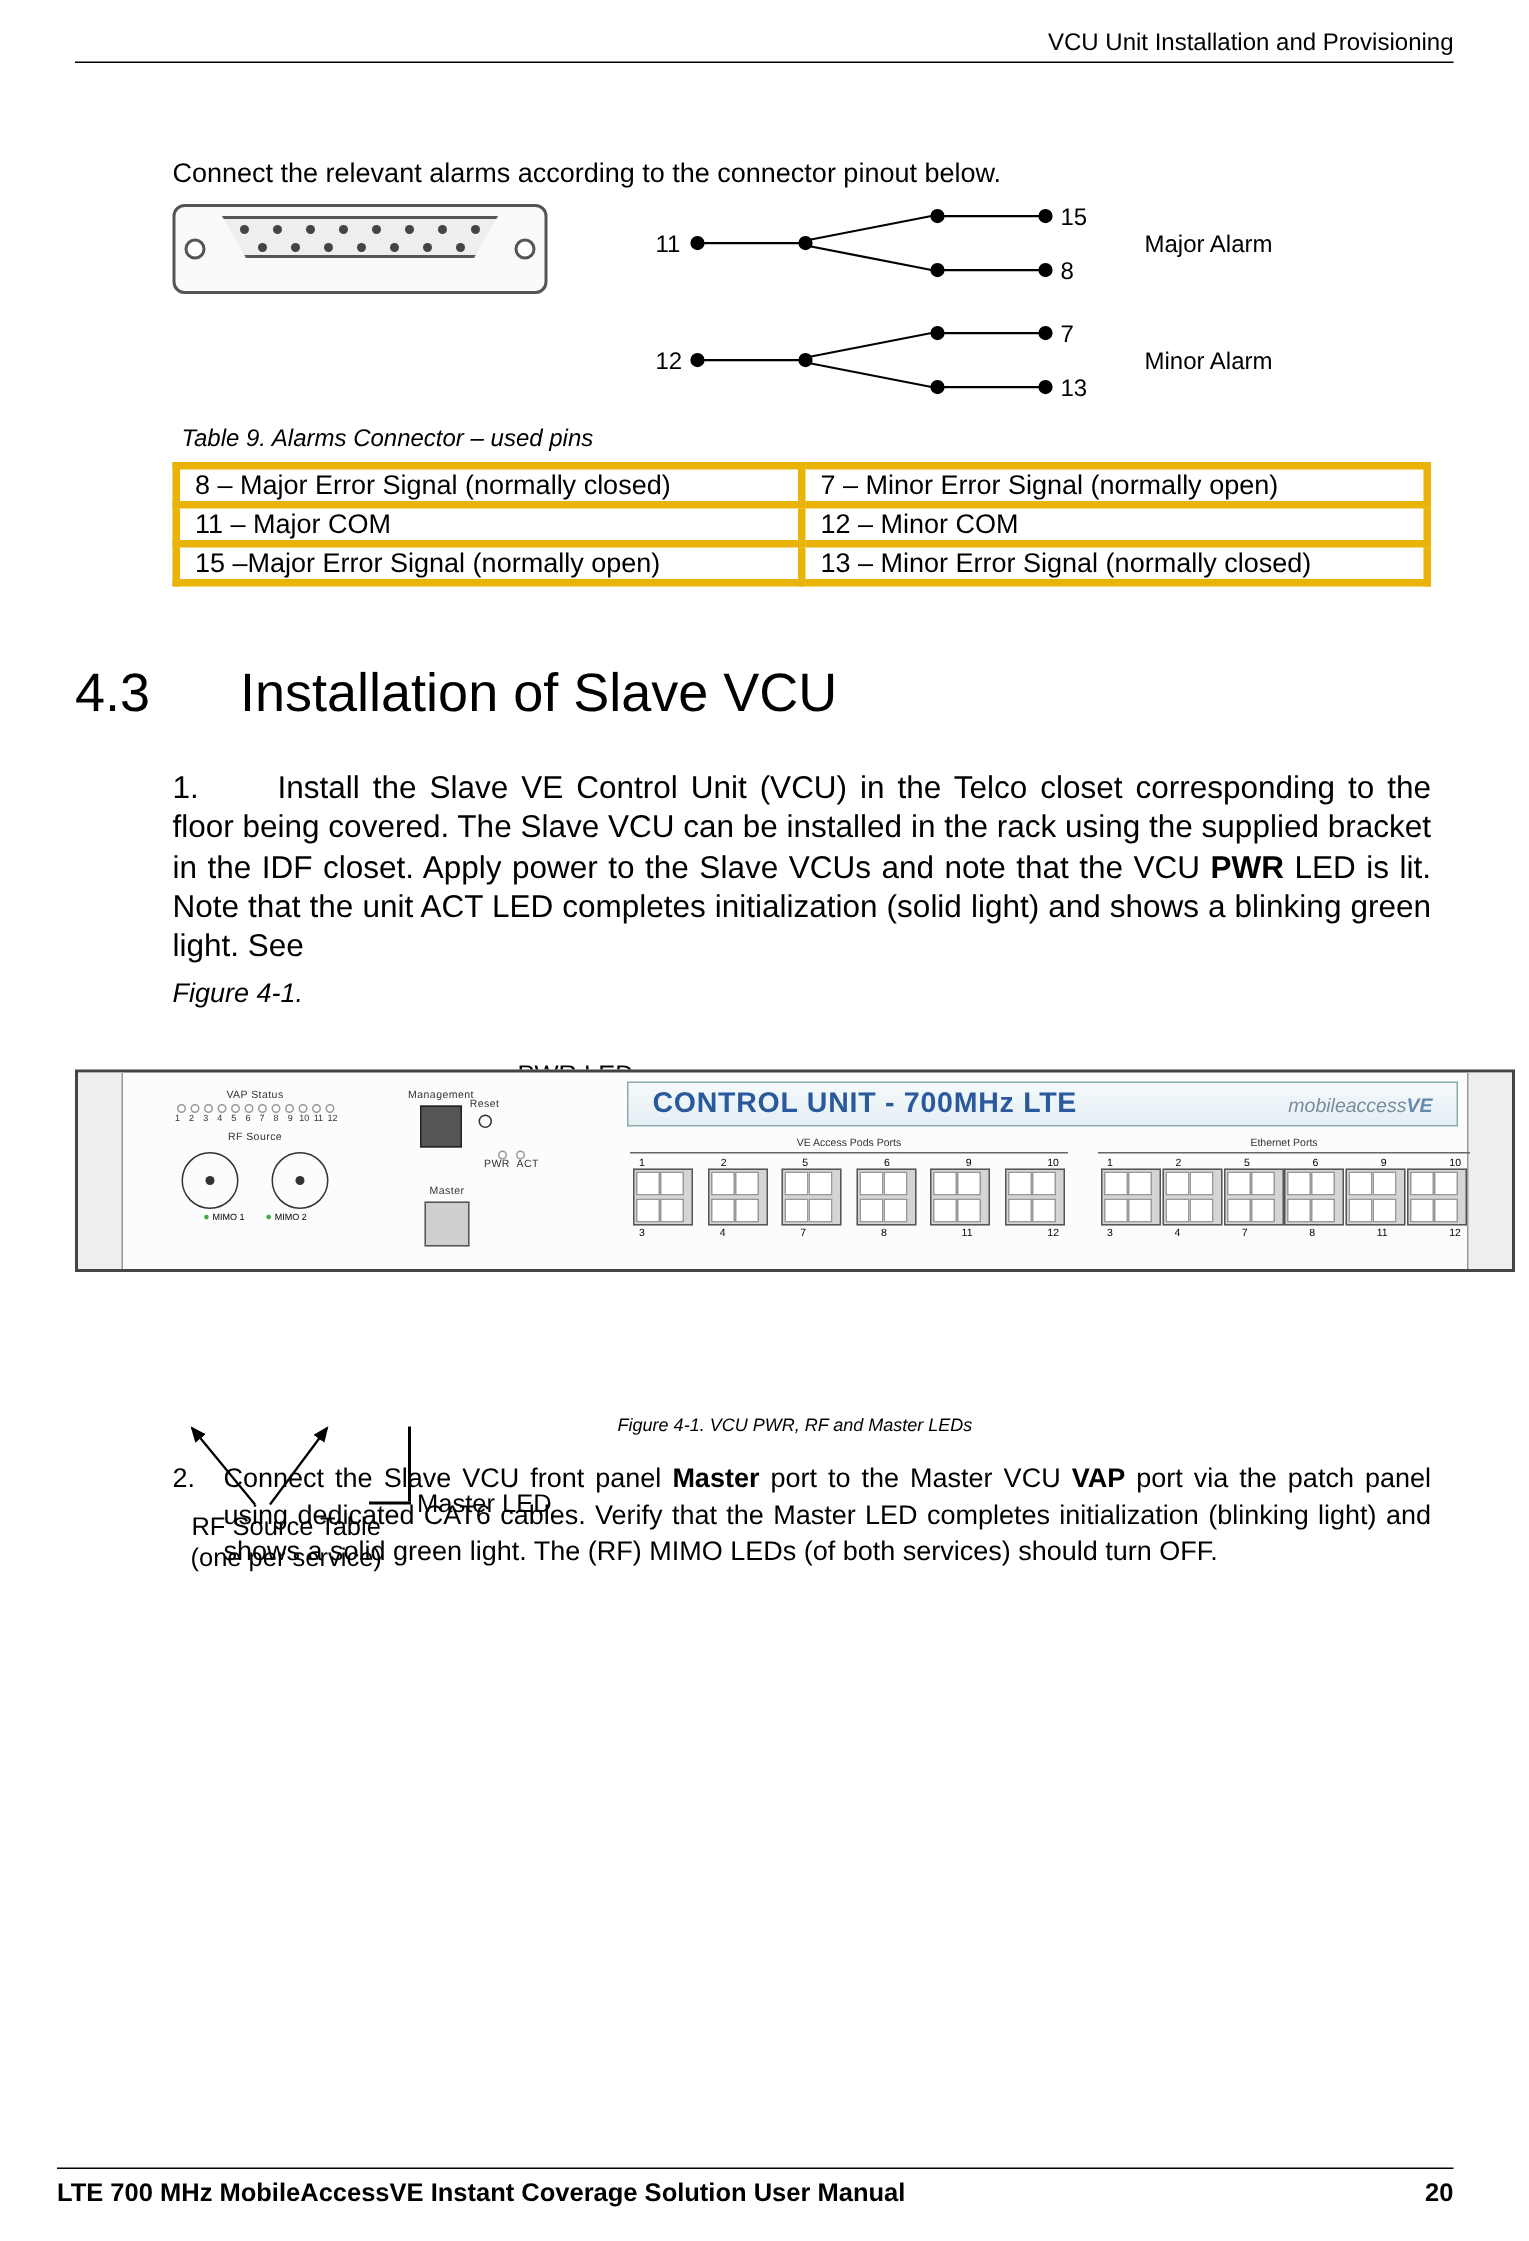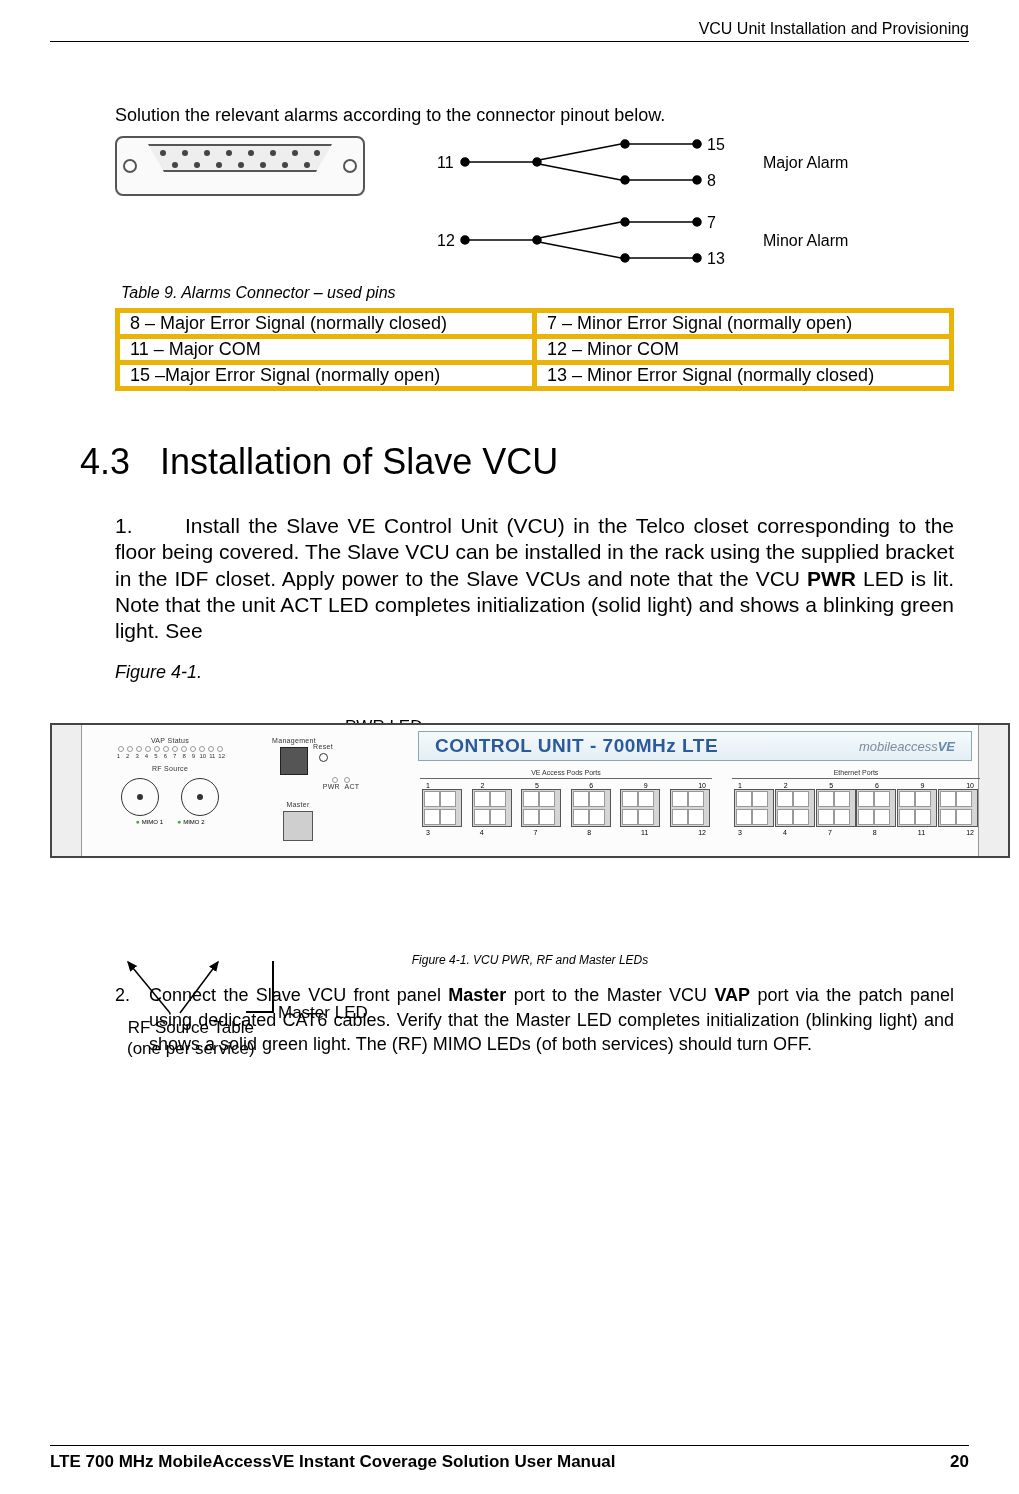--- a/index.html
+++ b/index.html
@@ -95,28 +95,28 @@
       width: 50%;
     }
     .section-heading {
       font-size: 36px;
       font-family: Arial, sans-serif;
       font-weight: 400;
       margin-top: 50px;
       margin-left: -65px;
       margin-bottom: 30px;
     }
-    .section-num { display: inline-block; width: 110px; text-align: center; }
+    .section-num { display: inline-block; width: 110px; }
     .instr {
       font-size: 21px;
       text-align: justify;
       line-height: 1.25;
     }
     .step-num { display: inline-block; width: 70px; }
-    .fig-ref { font-style: italic; font-size: 18px; margin-top: 18px; }
+    .fig-ref { font-style: italic; font-size: 18px; margin-top: 8px; }
     .unit-diagram {
       margin-top: 40px;
       margin-left: -65px;
       width: 960px;
       position: relative;
     }
     .pwr-label {
       position: absolute;
       left: 295px;
       top: -6px;
@@ -199,41 +199,41 @@
       font-size: 18px;
       display: flex;
       gap: 12px;
       text-align: justify;
       line-height: 1.35;
     }
     .step2 .num { flex: 0 0 22px; }
     .footer {
       position: absolute;
       bottom: 22px;
-      left: 50px;
+      left: 38px;
       right: 50px;
     }
     .footer-row {
       display: flex;
       justify-content: space-between;
       font-size: 17px;
       font-weight: 700;
       padding-top: 6px;
     }
   </style>
 </head>
 <body>
 
 <div class="running-header">VCU Unit Installation and Provisioning</div>
 <hr class="header-line">
 
 <div class="content">
 
 
-  <p class="para">Solution the relevant alarms according to the connector pinout below.</p>
+  <p class="para">Connect the relevant alarms according to the connector pinout below.</p>
 
   <div class="diagram-row">
     <div class="db15-shell">
       <div class="db15-screw" style="left:6px;"></div>
       <div class="db15-screw" style="right:6px;"></div>
       <div class="db15-inner">
         <span class="db15-pin" style="left:18px"></span>
           <span class="db15-pin" style="left:40px"></span>
           <span class="db15-pin" style="left:62px"></span>
           <span class="db15-pin" style="left:84px"></span>

